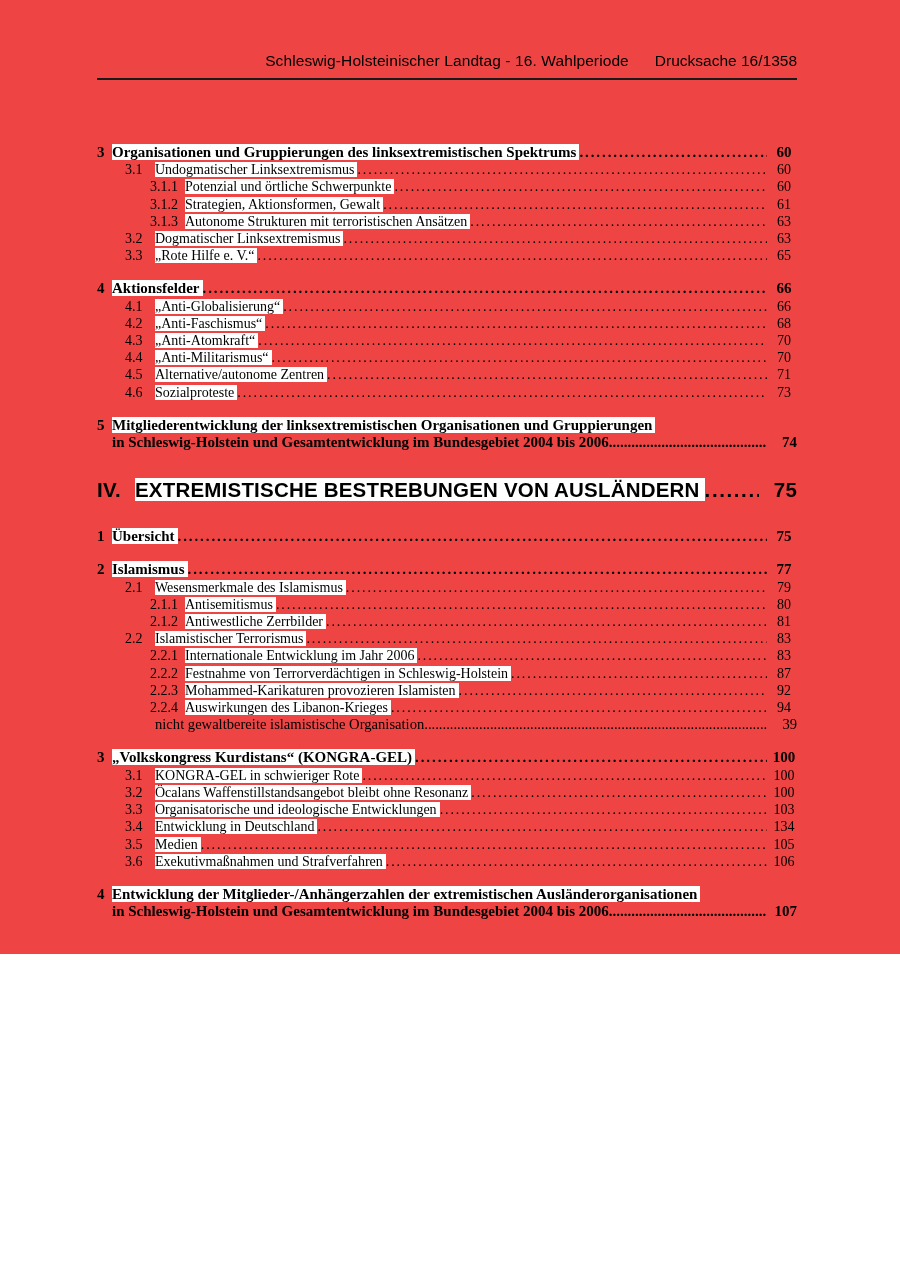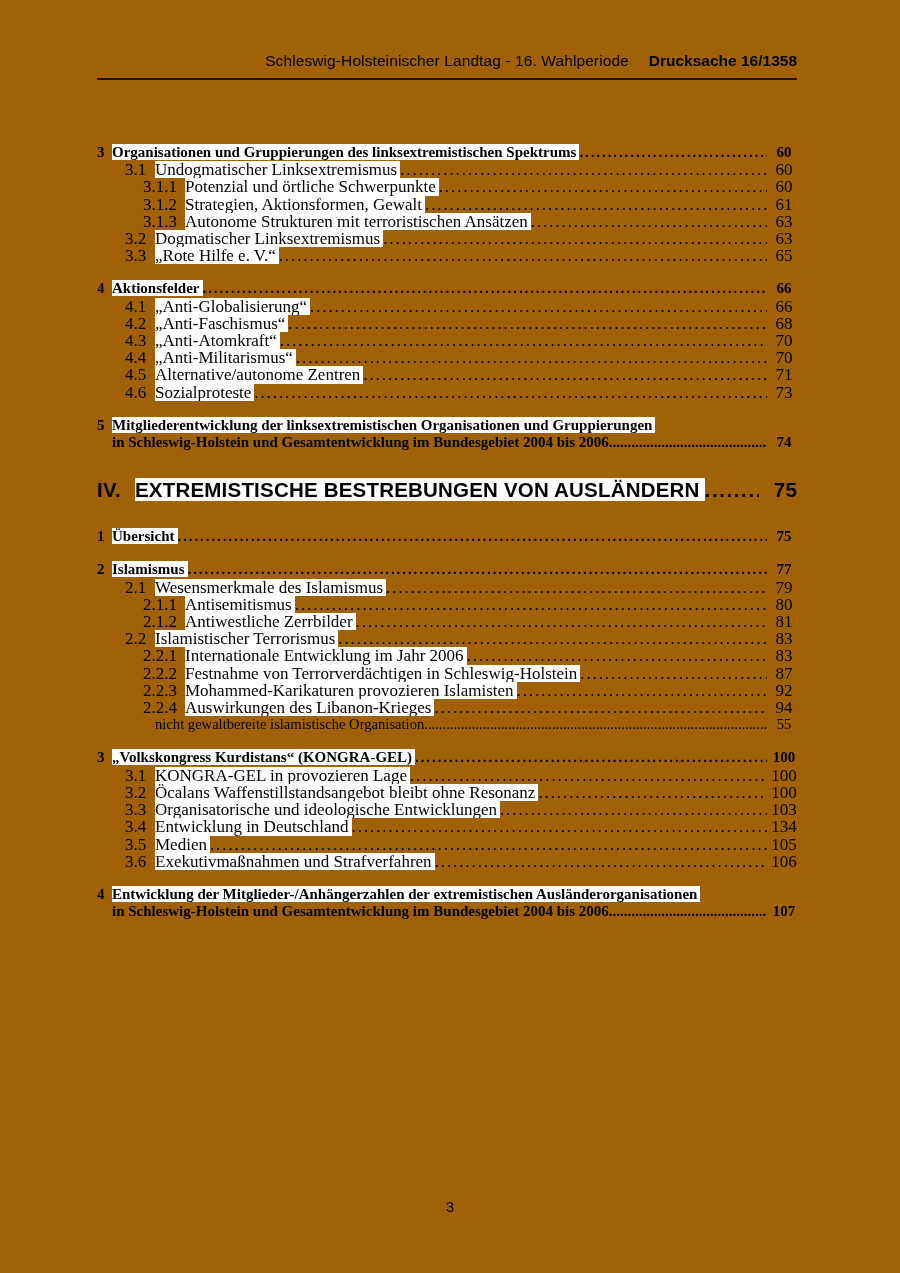--- a/index.html
+++ b/index.html
@@ -4,23 +4,23 @@
 <title>Table of Contents</title>
 <style>
   html, body {
     margin: 0;
     padding: 0;
     background: #ffffff;
   }
   .page {
     position: relative;
     width: 900px;
-    height: 1273px;
+    height: 954px;
     margin: 0 auto;
-    background: #a16207;
+    background: #ef4444;
     color: #000000;
     font-family: "Liberation Serif", "DejaVu Serif", serif;
     overflow: hidden;
   }
 
   
   .doc-header {
     position: absolute;
     left: 97px;
     top: 52px;
@@ -33,21 +33,21 @@
   .header-title {
     font-size: 15.5px;
     letter-spacing: 0.1px;
     white-space: nowrap;
   }
   .header-docnum {
     position: absolute;
     right: 0;
     top: 0;
     font-size: 15.5px;
-    font-weight: bold;
+    font-weight: normal;
     white-space: nowrap;
   }
   .header-rule {
     position: absolute;
     left: 97px;
     top: 78px;
     width: 700px;
     height: 0;
     border-top: 2.2px solid #1a1a1a;
   }
@@ -62,21 +62,21 @@
 
   .toc-group { margin-bottom: 0; }
   .gap-sm { height: 16px; }
   .gap-lg { height: 26px; }
 
   
   .entry {
     display: flex;
     align-items: baseline;
     line-height: 17.2px;
-    font-size: 17px;
+    font-size: 14px;
     white-space: nowrap;
   }
   .entry .num {
     flex: 0 0 auto;
     text-align: left;
   }
   .entry .body {
     flex: 1 1 auto;
     position: relative;
     overflow: hidden;
@@ -101,28 +101,28 @@
   .lvl1 .num { width: 15px; }
   .lvl1 .pg  { width: 26px; }
 
   
   .lvl2 { margin-left: 28px; }
   .lvl2 .num { width: 30px; }
   .lvl2 .pg  { width: 26px; }
 
   
   .lvl3 { margin-left: 46px; }
-  .lvl3 .num { width: 42px; }
+  .lvl3 .num { width: 42px; text-align: center; }
   .lvl3 .pg  { width: 26px; }
 
   
   .cont { display: flex; align-items: baseline; line-height: 17.2px; font-size: 14.6px; white-space: nowrap; }
   .cont .spacer { flex: 0 0 auto; }
   .cont .body { flex: 1 1 auto; position: relative; overflow: hidden; min-width: 0; }
-  .cont .pg { flex: 0 0 auto; text-align: center; padding-left: 4px; }
+  .cont .pg { flex: 0 0 auto; text-align: right; padding-left: 4px; }
   .lvl1.cont { font-weight: bold; font-size: 15px; }
   .lvl1.cont .spacer { width: 15px; }
   .lvl1.cont .pg { width: 26px; }
   .lvl2.cont .spacer { width: 30px; }
   .lvl2.cont .pg { width: 26px; }
 
   
   .chapter {
     display: flex;
     align-items: center;
@@ -309,33 +309,33 @@
           <span class="pg">92</span>
         </div>
         <div class="entry lvl3">
           <span class="num">2.2.4</span>
           <span class="body"><span class="label">Auswirkungen des Libanon-Krieges</span><span class="leaders">............................................................................................................................................................................................................................</span></span>
           <span class="pg">94</span>
         </div>
         <div class="cont lvl2">
           <span class="spacer"></span>
           <span class="body"><span class="label">nicht gewaltbereite islamistische Organisation</span><span class="leaders">............................................................................................................................................................................................................................</span></span>
-          <span class="pg">55</span>
+          <span class="pg">39</span>
         </div>
       </div>
       <div class="gap-sm"></div>
       <div class="toc-group">
         <div class="entry lvl1">
           <span class="num">3</span>
           <span class="body"><span class="label">„Volkskongress Kurdistans“ (KONGRA-GEL)</span><span class="leaders">............................................................................................................................................................................................................................</span></span>
           <span class="pg">100</span>
         </div>
         <div class="entry lvl2">
           <span class="num">3.1</span>
-          <span class="body"><span class="label">KONGRA-GEL in provozieren Lage</span><span class="leaders">............................................................................................................................................................................................................................</span></span>
+          <span class="body"><span class="label">KONGRA-GEL in schwieriger Rote</span><span class="leaders">............................................................................................................................................................................................................................</span></span>
           <span class="pg">100</span>
         </div>
         <div class="entry lvl2">
           <span class="num">3.2</span>
           <span class="body"><span class="label">Öcalans Waffenstillstandsangebot bleibt ohne Resonanz</span><span class="leaders">............................................................................................................................................................................................................................</span></span>
           <span class="pg">100</span>
         </div>
         <div class="entry lvl2">
           <span class="num">3.3</span>
           <span class="body"><span class="label">Organisatorische und ideologische Entwicklungen</span><span class="leaders">............................................................................................................................................................................................................................</span></span>

